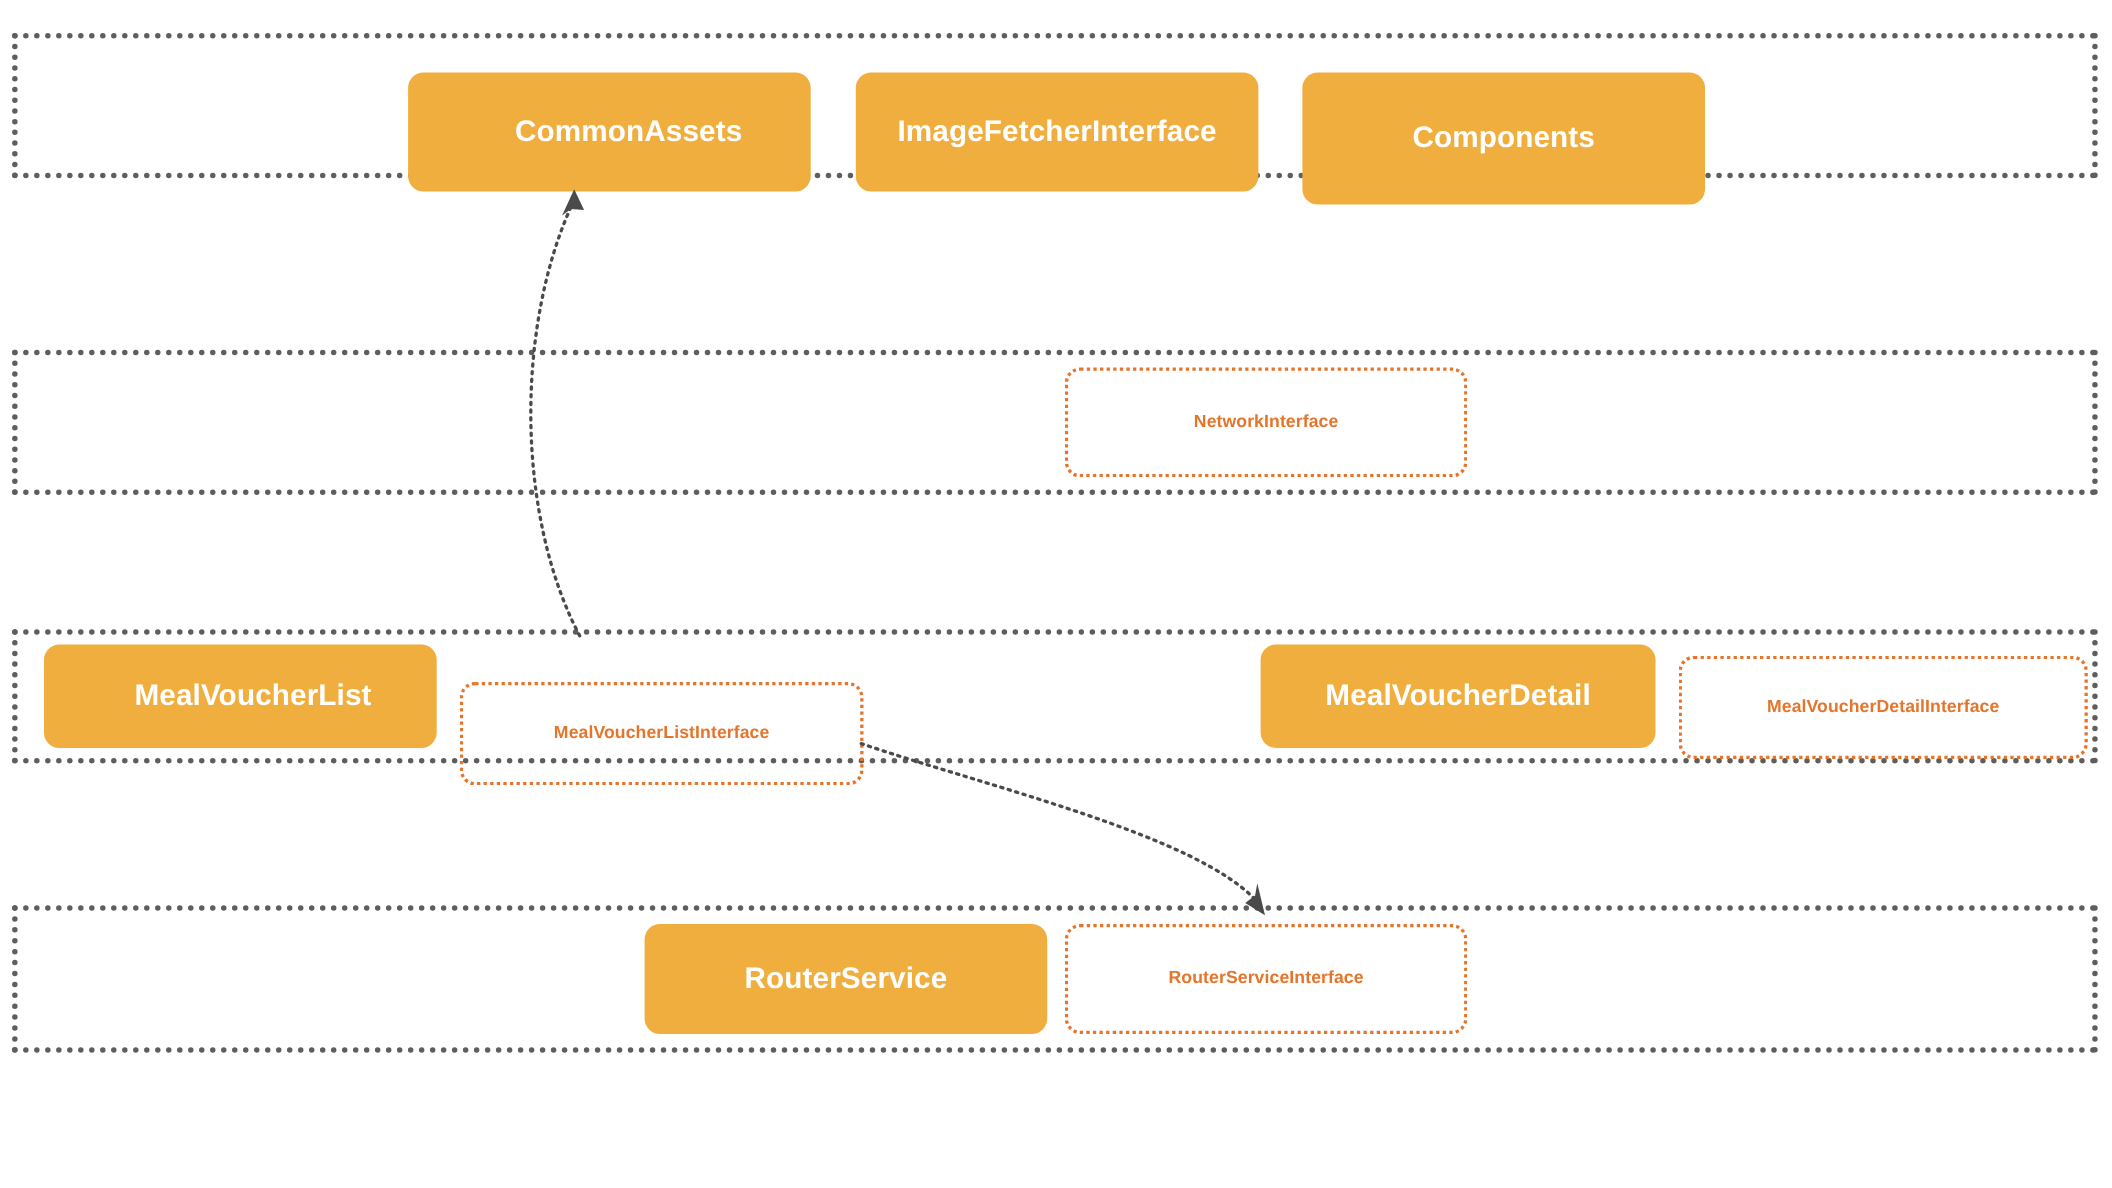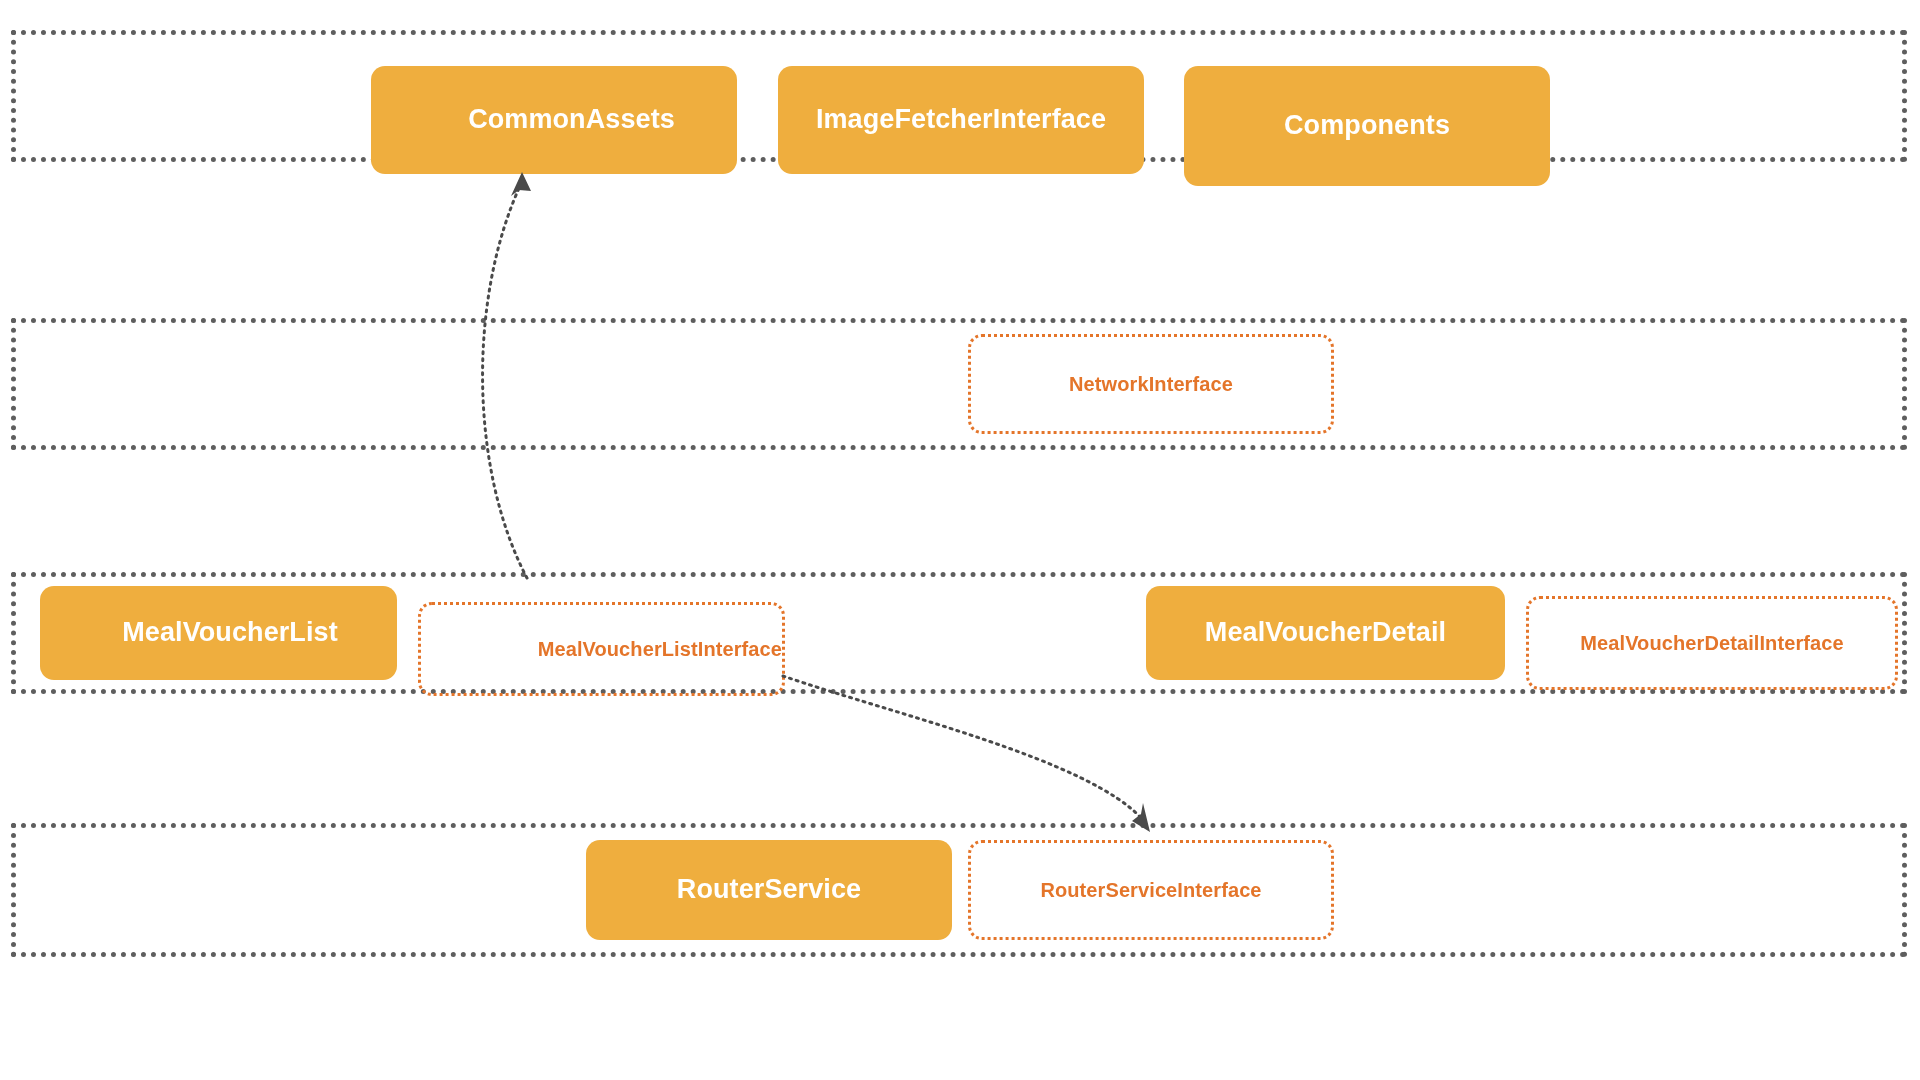--- a/index.html
+++ b/index.html
@@ -51,21 +51,21 @@
     font-size: 27px;
     letter-spacing: .1px;
   }
 
   .node.iface {
     background: transparent;
     border: 3px dotted #e4752a;
     border-radius: 14px;
     color: #e4752a;
     font-weight: bold;
-    font-size: 20px;
+    font-size: 16px;
     letter-spacing: .1px;
   }
 
   
   #arrows {
     position: absolute;
     left: 0;
     top: 0;
     width: 1920px;
     height: 1080px;
@@ -107,21 +107,21 @@
   <div class="node iface" style="left:968px; top:334px; width:366px; height:100px;">
     <span>NetworkInterface</span>
   </div>
 
   <div class="layer" style="left:11px; top:572px; width:1896px; height:122px;"></div>
 
   <div class="node solid" style="left:40px; top:586px; width:357px; height:94px;padding-left:23px;">
     <span>MealVoucherList</span>
   </div>
 
-  <div class="node iface" style="left:418px; top:602px; width:367px; height:94px;justify-content:flex-end;">
+  <div class="node iface" style="left:418px; top:620px; width:367px; height:94px;">
     <span>MealVoucherListInterface</span>
   </div>
 
   <div class="node solid" style="left:1146px; top:586px; width:359px; height:94px;">
     <span>MealVoucherDetail</span>
   </div>
 
   <div class="node iface" style="left:1526px; top:596px; width:372px; height:94px;">
     <span>MealVoucherDetailInterface</span>
   </div>

